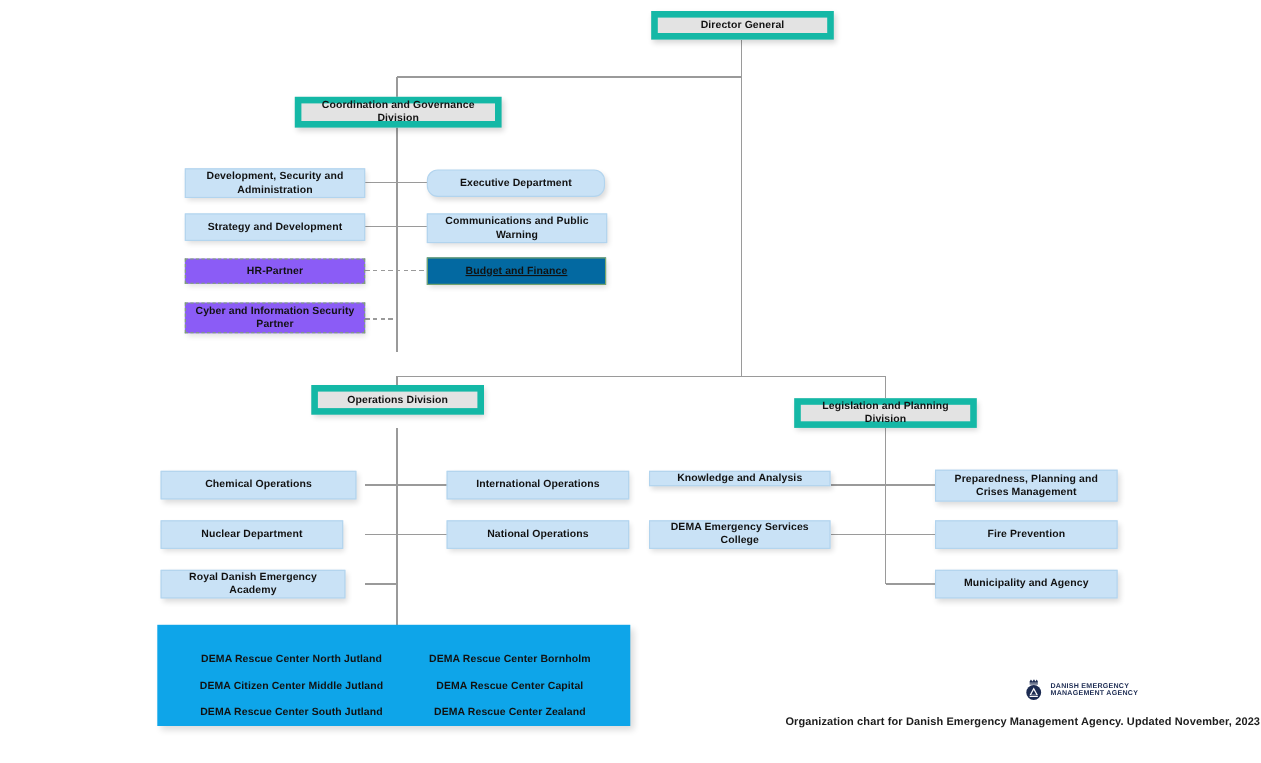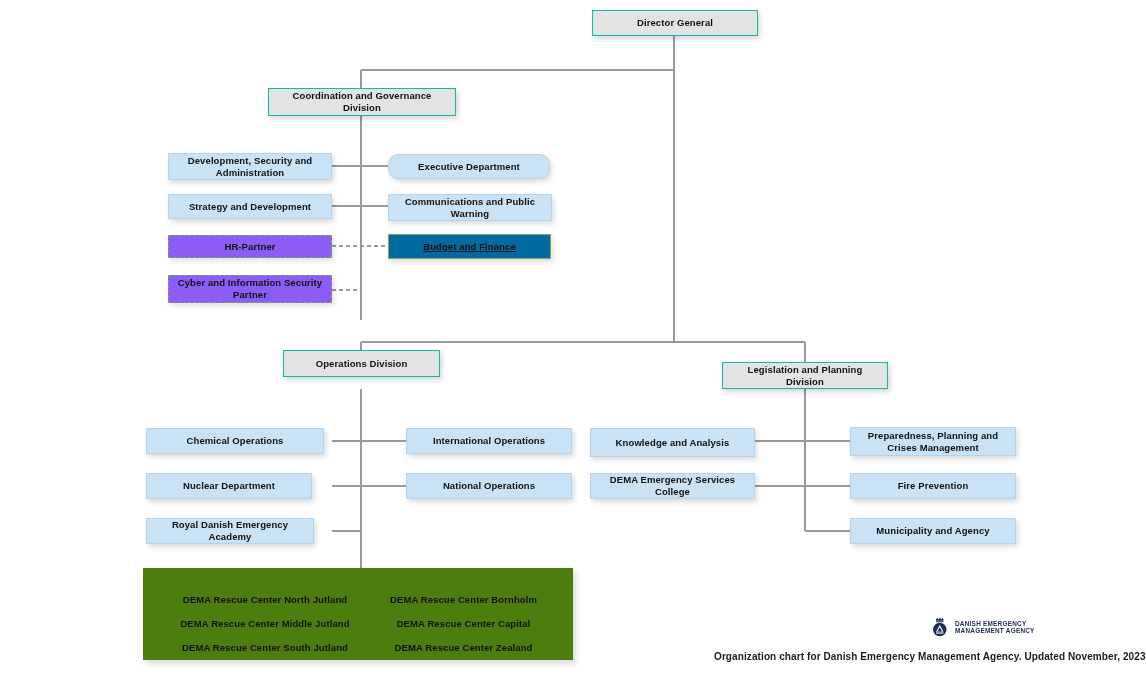--- a/index.html
+++ b/index.html
@@ -42,21 +42,21 @@
     line-height: 1.25;
     color: #111111;
     padding: 2px 6px;
     letter-spacing: .1px;
     z-index: 3;
   }
 
   
   .node.grey {
     background: #e3e3e3;
-    border: 1px solid #14b8a6;
+    border: 6px solid #14b8a6;
     box-shadow: 2px 3px 5px rgba(0,0,0,0.16);
   }
 
   
   .node.blue {
     background: #c9e2f6;
     border: 1px solid #b2d4ee;
     box-shadow: 2px 3px 5px rgba(0,0,0,0.14);
   }
 
@@ -72,21 +72,21 @@
   .node.green-dashed {
     background: #8b5cf6;
     border: 1.5px dashed #7da86a;
     box-shadow: 2px 3px 5px rgba(0,0,0,0.12);
   }
 
   
   .panel {
     position: absolute;
     box-sizing: border-box;
-    background: #4d7c0f;
+    background: #0ea5e9;
     box-shadow: 3px 4px 6px rgba(0,0,0,0.14);
     z-index: 2;
   }
   .panel-col {
     position: absolute;
     display: flex;
     flex-direction: column;
     gap: 13px;
   }
   .panel-item {
@@ -205,35 +205,35 @@
   <div class="node blue" style="left:146px; top:428px; width:178px; height:26px;">Chemical Operations</div>
 
   <div class="node blue" style="left:146px; top:473px; width:166px; height:26px;">Nuclear Department</div>
 
   <div class="node blue" style="left:146px; top:518px; width:168px; height:26px;">Royal Danish Emergency Academy</div>
 
   <div class="node blue" style="left:406px; top:428px; width:166px; height:26px;">International Operations</div>
 
   <div class="node blue" style="left:406px; top:473px; width:166px; height:26px;">National Operations</div>
 
-  <div class="node blue" style="left:590px; top:428px; width:165px; height:29px;text-align:right;">Knowledge and Analysis</div>
+  <div class="node blue" style="left:590px; top:428px; width:165px; height:14px;text-align:right;">Knowledge and Analysis</div>
 
   <div class="node blue" style="left:590px; top:473px; width:165px; height:26px;">DEMA Emergency Services College</div>
 
   <div class="node blue" style="left:850px; top:427px; width:166px; height:29px;">Preparedness, Planning and Crises Management</div>
 
   <div class="node blue" style="left:850px; top:473px; width:166px; height:26px;">Fire Prevention</div>
 
   <div class="node blue" style="left:850px; top:518px; width:166px; height:26px;">Municipality and Agency</div>
 
   <div class="panel" style="left:143px; top:568px; width:430px; height:92px;">
 
     <div class="panel-col" style="left:22px; top:26px; width:200px;">
       <div class="panel-item">DEMA Rescue Center North Jutland</div>
-      <div class="panel-item">DEMA Rescue Center Middle Jutland</div>
+      <div class="panel-item">DEMA Citizen Center Middle Jutland</div>
       <div class="panel-item">DEMA Rescue Center South Jutland</div>
     </div>
 
     <div class="panel-col" style="left:228px; top:26px; width:185px;">
       <div class="panel-item">DEMA Rescue Center Bornholm</div>
       <div class="panel-item">DEMA Rescue Center Capital</div>
       <div class="panel-item">DEMA Rescue Center Zealand</div>
     </div>
   </div>
 

